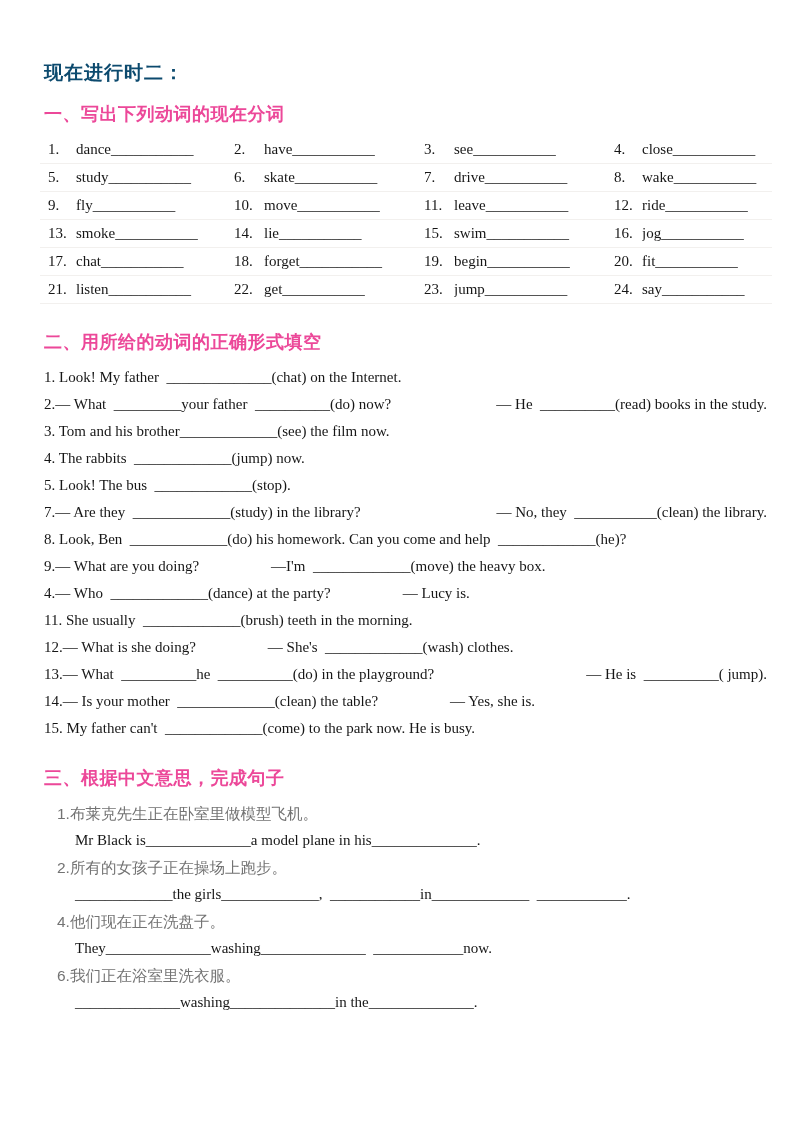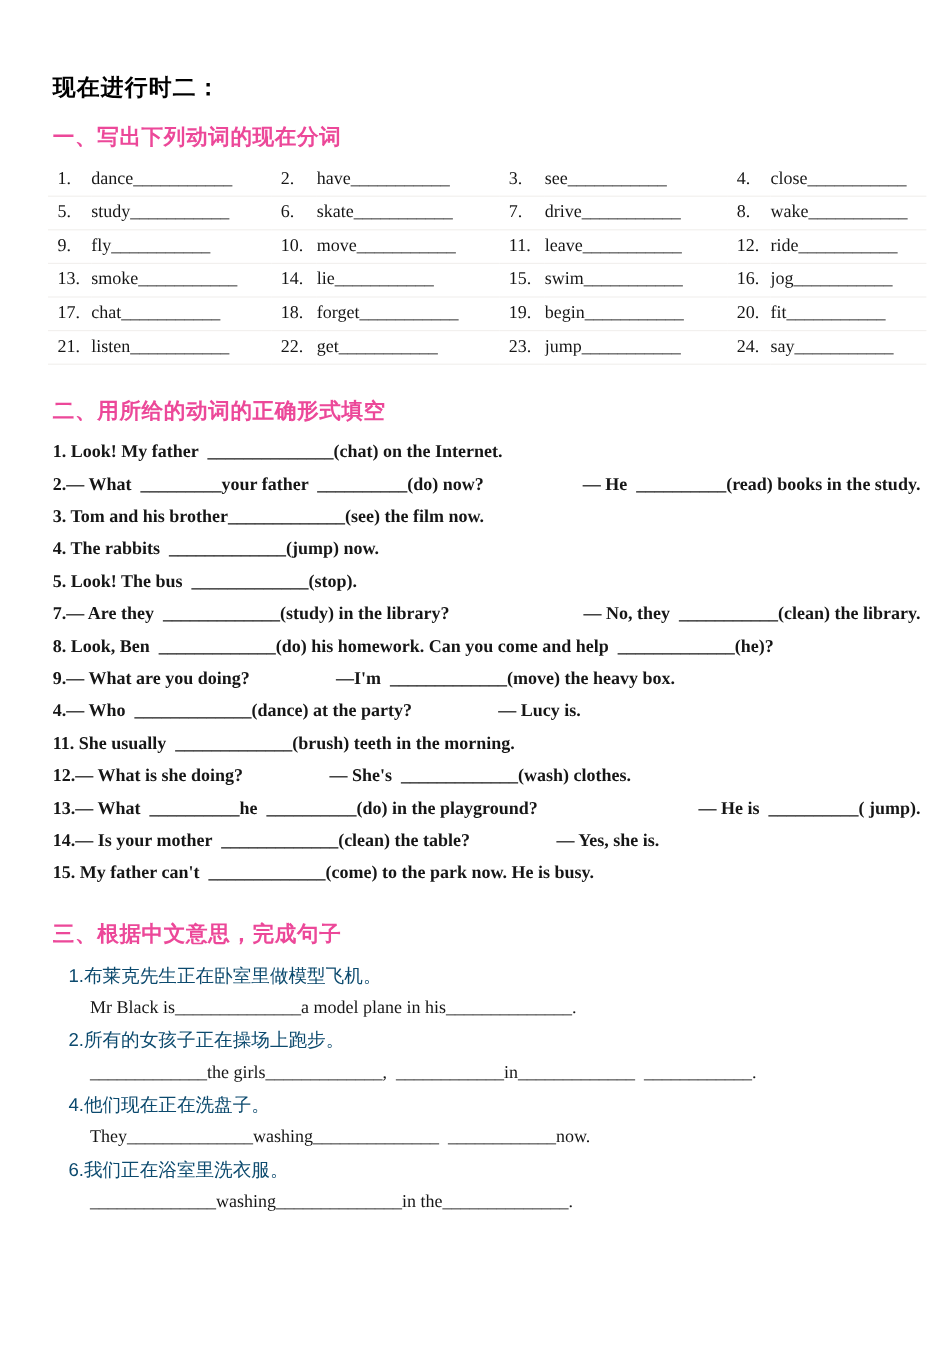--- a/index.html
+++ b/index.html
@@ -16,21 +16,21 @@
     box-sizing: border-box;
     padding: 60px 26px 0 44px;
     font-family: "Liberation Serif", serif;
     color: #161616;
     overflow: hidden;
   }
   .page-title {
     font-family: "Liberation Sans", sans-serif;
     font-weight: bold;
     font-size: 19px;
-    color: #000000;
+    color: #0c4a6e;
     margin: 0 0 16px 0;
     letter-spacing: 1px;
   }
   .section-heading {
     font-family: "Liberation Sans", sans-serif;
     font-weight: bold;
     font-size: 18px;
     color: #ec4899;
     margin: 0 0 10px 0;
     letter-spacing: 0.5px;
@@ -52,21 +52,20 @@
   }
   .verb-table .num {
     padding-left: 8px;
   }
   .verb-table .blank {
     letter-spacing: 0;
   }
   
   .fill-list {
     margin: 0 0 24px 0;
-    font-weight: bold;
   }
   .fill-line {
     display: flex;
     align-items: baseline;
     line-height: 27px;
     font-size: 15px;
     white-space: pre-wrap;
   }
   .fill-line.spread {
     justify-content: space-between;
@@ -76,21 +75,21 @@
   }
   
   .trans-list {
     margin-top: 6px;
   }
   .trans-cn {
     font-size: 15.5px;
     line-height: 27px;
     padding-left: 13px;
     font-family: "Liberation Sans", sans-serif;
-    color: #0c4a6e;
+    color: #737373;
   }
   .trans-en {
     font-size: 15px;
     line-height: 27px;
     padding-left: 31px;
     white-space: pre-wrap;
   }
 </style>
 </head>
 <body>

